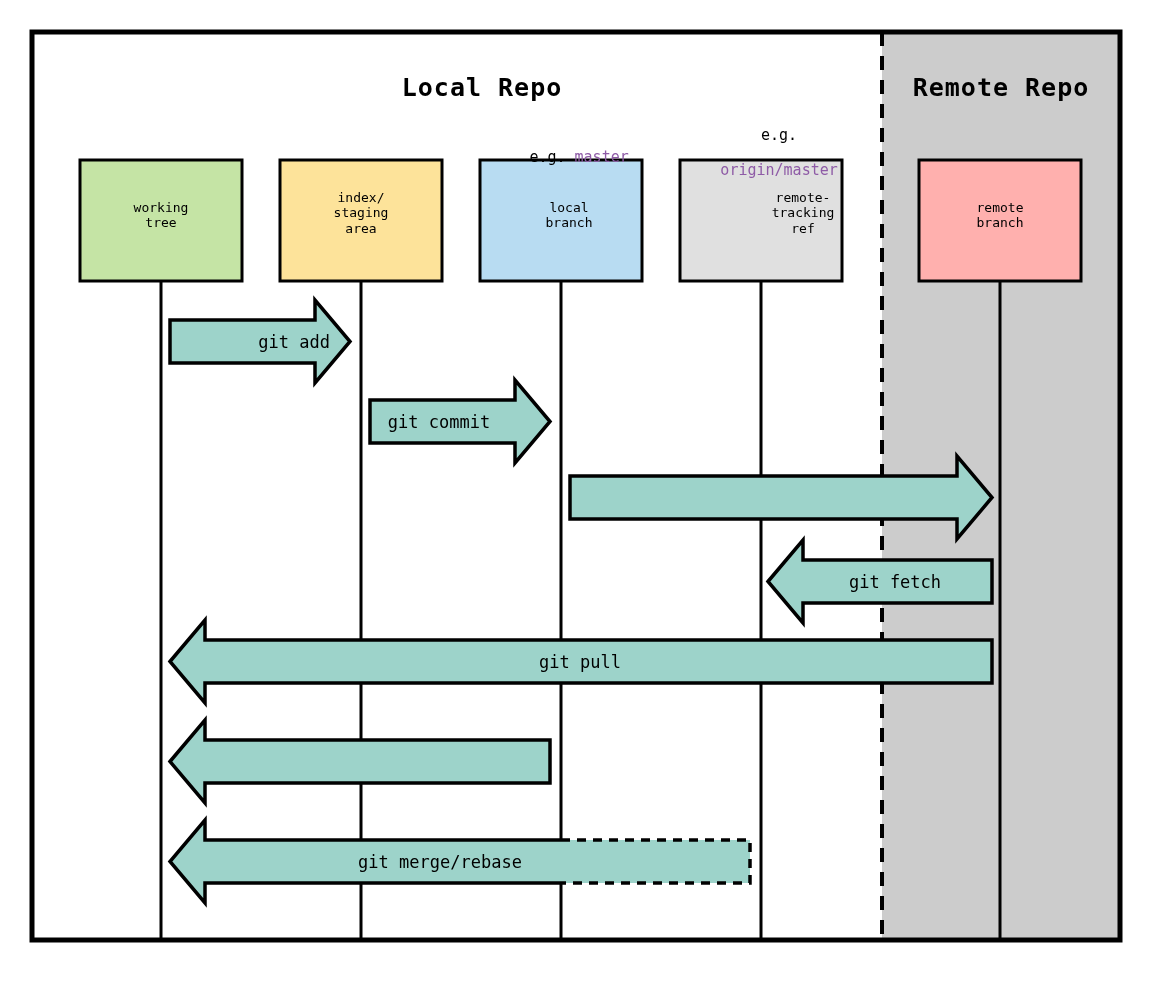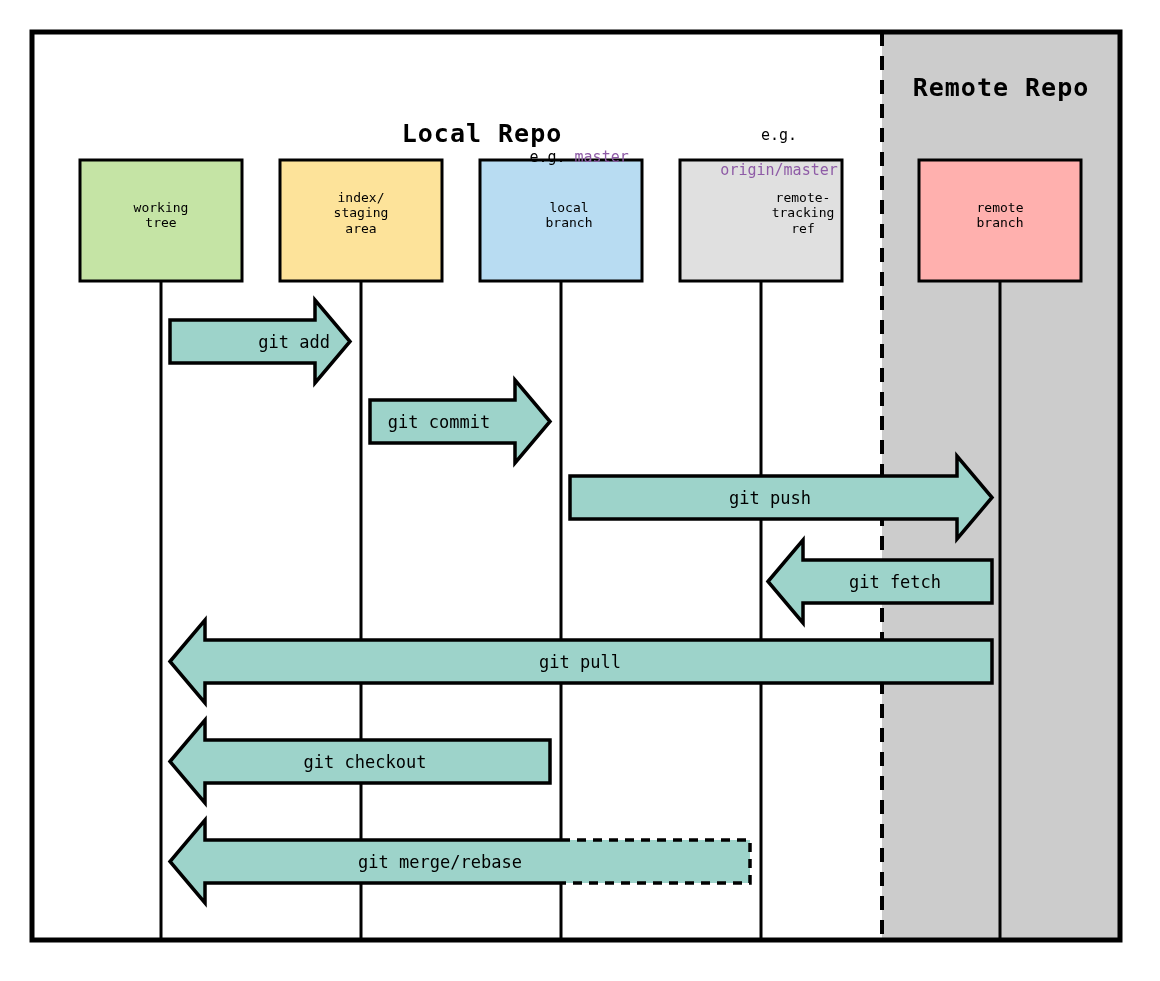--- a/index.html
+++ b/index.html
@@ -50,21 +50,21 @@
 
     <polygon points="170,761.5 205,720 205,740 550,740 550,783 205,783 205,803" fill="#9DD3CA" stroke="#000" stroke-width="3.5" stroke-linejoin="miter"></polygon>
 
     <polygon points="170,861.5 205,820 205,840 750,840 750,883 205,883 205,903" fill="#9DD3CA" stroke="none"></polygon>
 
     <polyline points="561,840 205,840 205,820 170,861.5 205,903 205,883 561,883" fill="none" stroke="#000" stroke-width="3.5" stroke-linejoin="miter"></polyline>
 
     <polyline points="561,840 750,840 750,883 561,883" fill="none" stroke="#000" stroke-width="3.5" stroke-dasharray="9 7" stroke-linejoin="miter"></polyline>
   </svg>
 
-  <div class="lbl zonetitle" style="left:282px;top:73px;width:400px;margin-top:46px;">Local Repo</div>
+  <div class="lbl zonetitle" style="left:282px;top:73px;width:400px;">Local Repo</div>
   <div class="lbl zonetitle" style="left:890px;top:73px;width:222px;">Remote Repo</div>
 
   <div class="lbl eg" style="left:461px;top:131px;width:200px;">
     <span>e.g. </span><span class="br">master</span>
   </div>
   <div class="lbl eg" style="left:661px;top:109px;width:200px;">
     <span>e.g.</span><br>
     <span class="br">origin/master</span>
   </div>
 
@@ -76,19 +76,17 @@
   <div class="lbl boxlbl" style="left: 480px; top: 200px; width: 162px; white-space: pre; padding-left: 8px;">local
 branch</div>
   <div class="lbl boxlbl" style="left: 680px; top: 190px; width: 162px; white-space: pre; padding-left: 42px;">remote-
 tracking
 ref</div>
   <div class="lbl boxlbl" style="left: 919px; top: 200px; width: 162px; white-space: pre;">remote
 branch</div>
 
   <div class="lbl arrowlbl" style="left:170px;top:332px;width:160px;text-align:right;">git add</div>
   <div class="lbl arrowlbl" style="left:359px;top:412px;width:160px;">git commit</div>
-  <div class="lbl arrowlbl" style="left:600px;top:488px;width:340px;">git push</div>
   <div class="lbl arrowlbl" style="left:810px;top:572px;width:170px;">git fetch</div>
   <div class="lbl arrowlbl" style="left:420px;top:652px;width:320px;">git pull</div>
-  <div class="lbl arrowlbl" style="left:240px;top:752px;width:250px;">git checkout</div>
   <div class="lbl arrowlbl" style="left:280px;top:852px;width:320px;">git merge/rebase</div>
 
 </div>
 
 </body></html>

